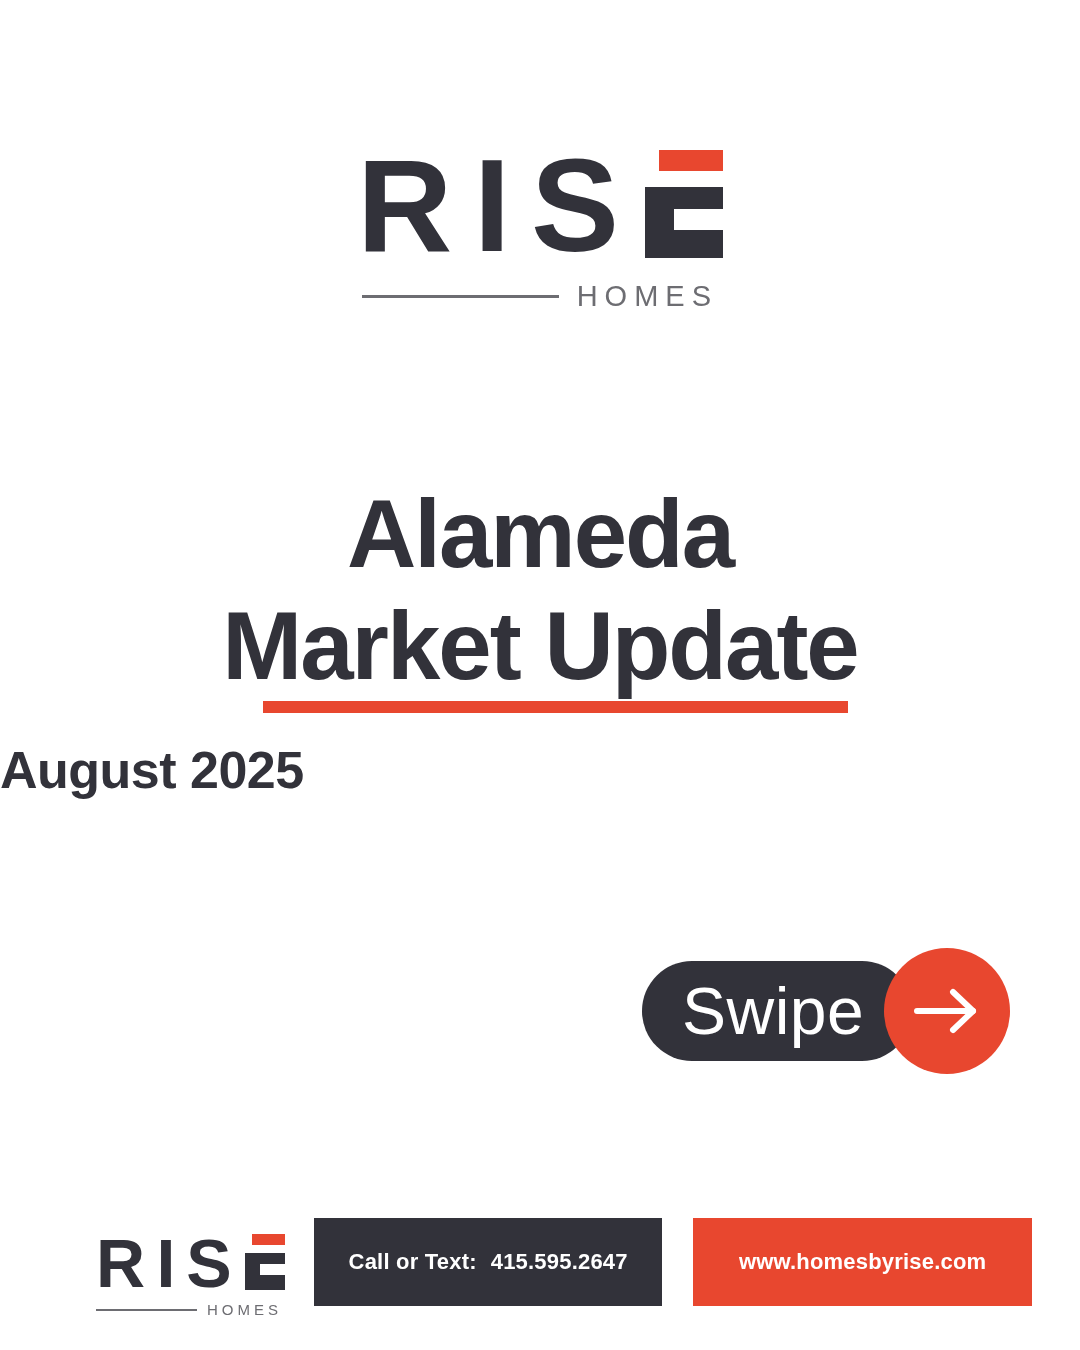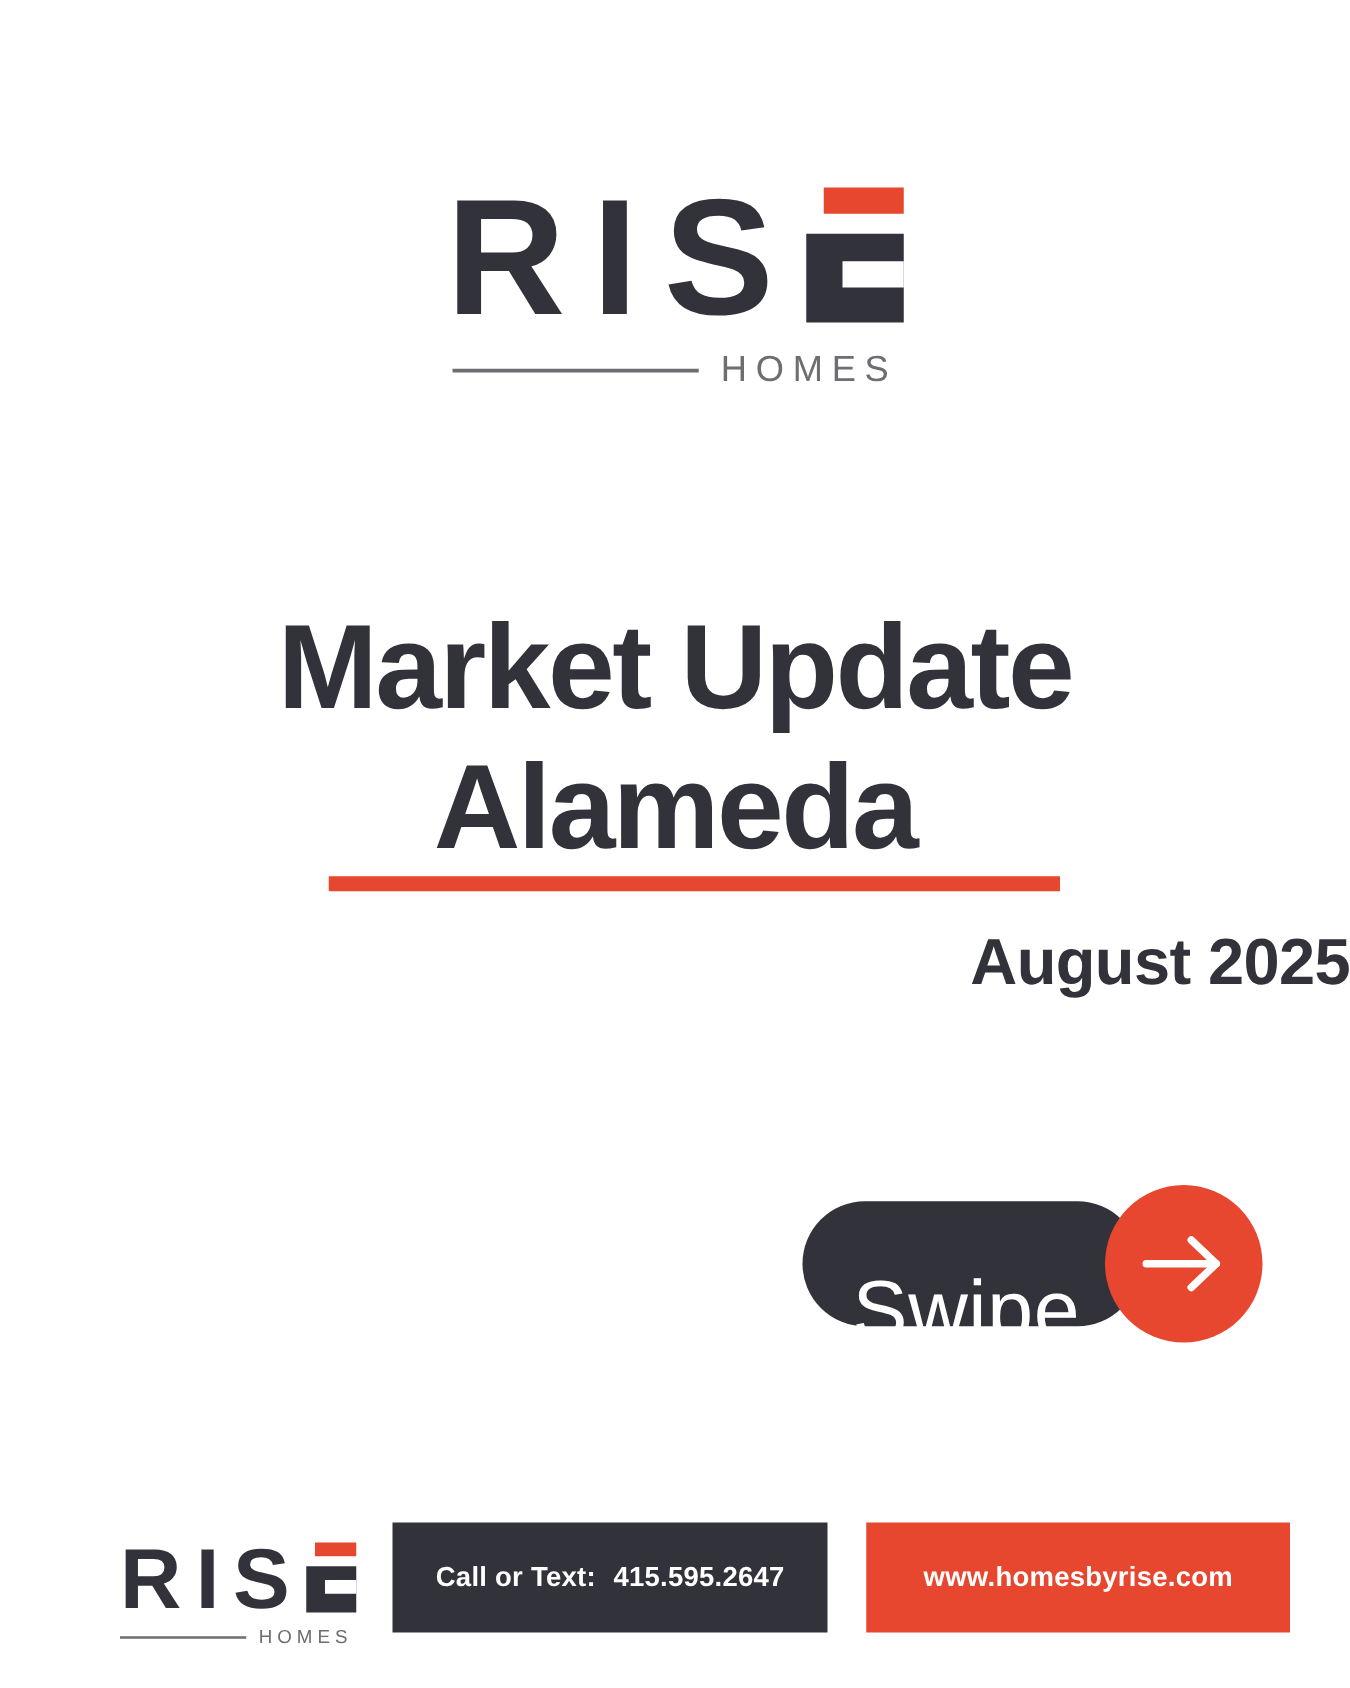--- a/index.html
+++ b/index.html
@@ -119,21 +119,21 @@
     top: 701px;
     width: 585px;
     height: 12px;
     background: #e8472f;
   }
   .date-line {
     position: absolute;
     left: 0;
     top: 740px;
     width: 1080px;
-    text-align: right;
+    text-align: left;
     font-family: "Liberation Sans", sans-serif;
     font-weight: 700;
     font-size: 52px;
     letter-spacing: -0.5px;
     color: #32323a;
   }
 
   
   .swipe-cta {
     position: absolute;
@@ -156,21 +156,20 @@
     top: 3px;
     width: 220px;
     height: 100px;
     line-height: 100px;
     font-family: "Liberation Sans", sans-serif;
     font-weight: 300;
     font-size: 66px;
     letter-spacing: 0.5px;
     color: #ffffff;
     white-space: nowrap;
-    margin-top: 36px;
   }
   .swipe-circle {
     position: absolute;
     left: 242px;
     top: 0;
     width: 126px;
     height: 126px;
     margin-top: -10px;
     border-radius: 63px;
     background: #e8472f;
@@ -285,22 +284,22 @@
         <span class="e-notch"></span>
       </span>
     </div>
     <div class="logo-sub">
       <span class="logo-rule"></span>
       <span class="logo-homes">HOMES</span>
     </div>
   </div>
 
   <div class="headline">
+    <span class="headline-line">Alameda</span>
     <span class="headline-line">Market Update</span>
-    <span class="headline-line">Alameda</span>
   </div>
   <div class="headline-underline"></div>
 
   <div class="date-line">August 2025</div>
 
   <div class="swipe-cta">
     <span class="swipe-pill"></span>
     <span class="swipe-label">Swipe</span>
     <span class="swipe-circle">
       <svg width="72" height="50" viewBox="0 0 72 50" aria-hidden="true">

